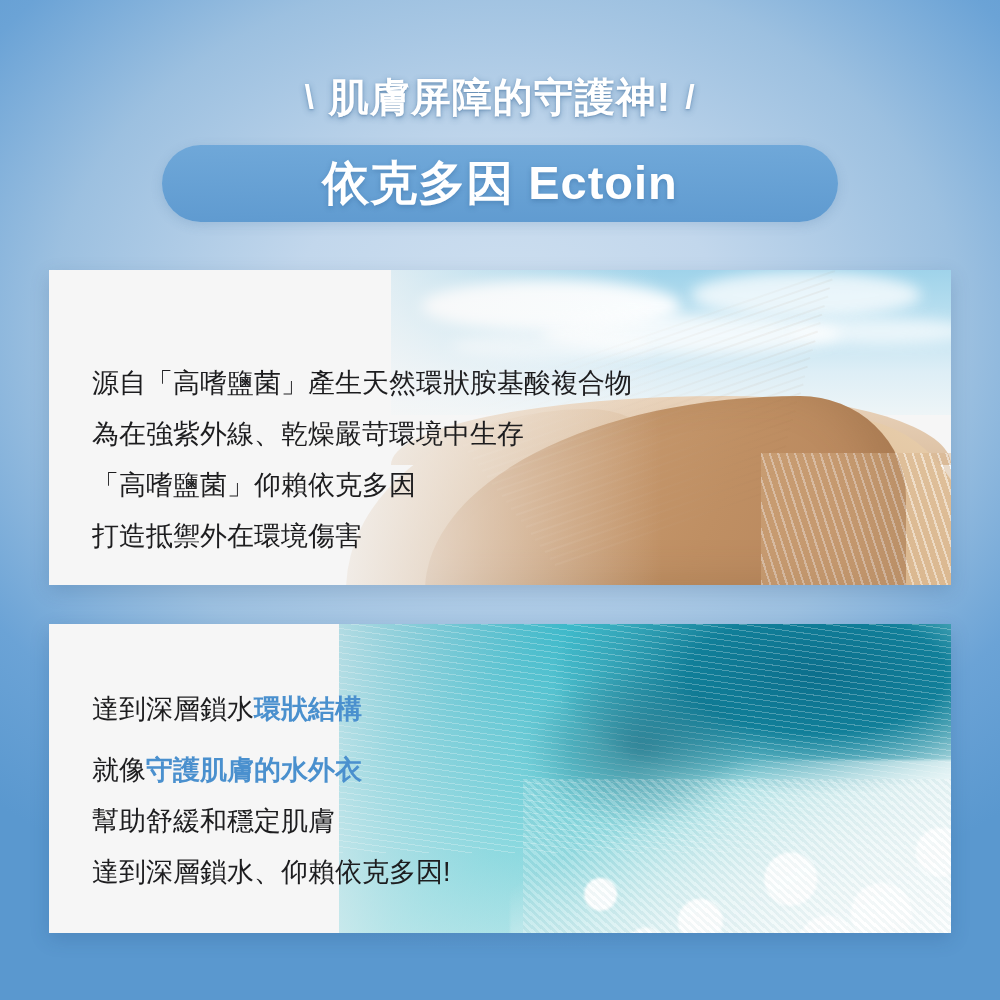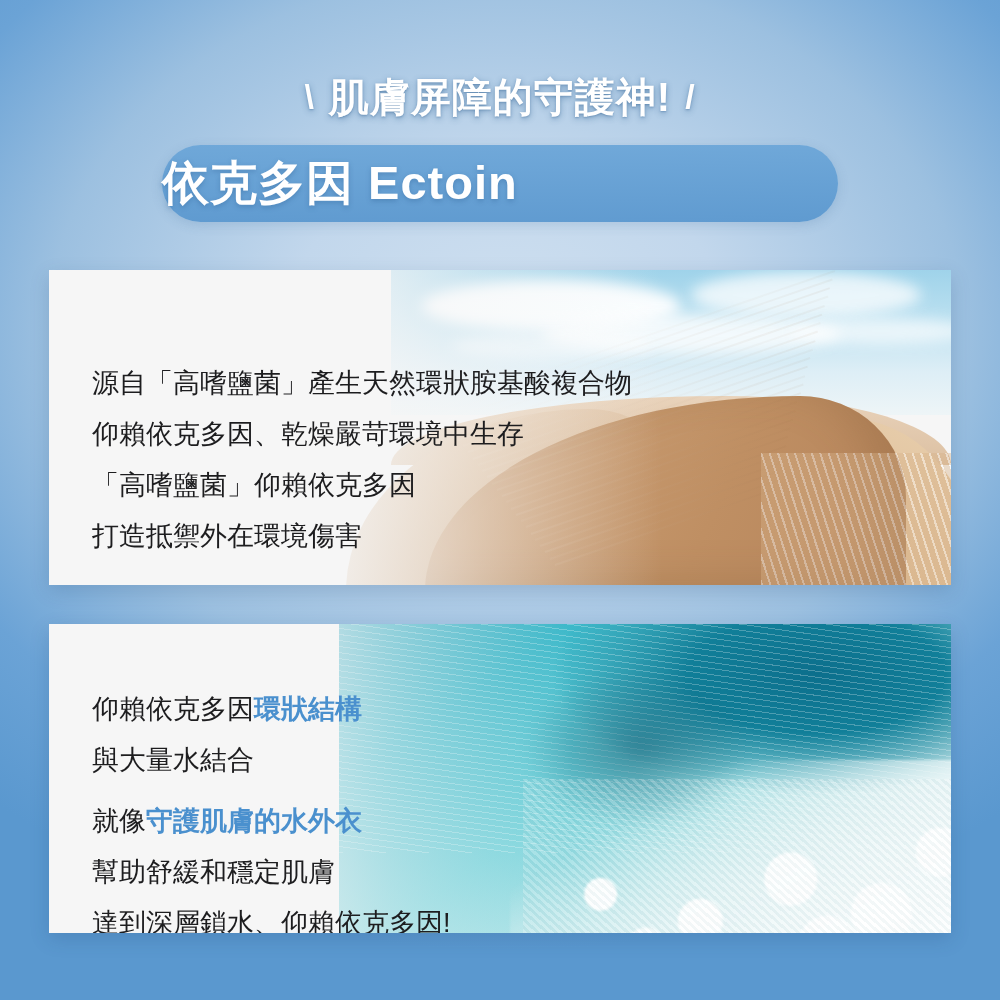--- a/index.html
+++ b/index.html
@@ -32,21 +32,21 @@
   }
   .headline .slash.l{transform:translateY(-3px) scaleX(1);}
 
   
   .pill{
     position:absolute;left:162px;top:145px;
     width:676px;height:77px;
     border-radius:44px;
     background:linear-gradient(180deg,rgba(108,166,216,.95) 0%,rgba(91,152,207,.95) 100%);
     box-shadow:0 3px 12px rgba(50,100,150,.18);
-    display:flex;align-items:center;justify-content:flex-start;
+    display:flex;align-items:center;justify-content:center;
   }
   .pill-text{
     font-size:47px;font-weight:bold;color:#ffffff;
     letter-spacing:1px;white-space:nowrap;
     text-shadow:0 2px 5px rgba(40,90,140,.35);
   }
 
   
   .panel{
     position:absolute;left:49px;width:902px;
@@ -214,37 +214,36 @@
           <div class="ridge" style="left: 24%; top: 76.4%; width: 52.8%; transform: rotate(-19deg); opacity: 0.28;"></div>
           <div class="ridge" style="left: 25%; top: 79.6%; width: 51.2%; transform: rotate(-19deg); opacity: 0.34;"></div>
           <div class="ridge" style="left: 26%; top: 82.8%; width: 49.6%; transform: rotate(-19deg); opacity: 0.22;"></div>
           <div class="ridge" style="left: 27%; top: 86%; width: 48%; transform: rotate(-19deg); opacity: 0.28;"></div>
         </div>
       <div class="ripples"></div>
     </div>
     <div class="desert-fade"></div>
     <div class="copy" id="copy-desert">
       <p>源自「高嗜鹽菌」產生天然環狀胺基酸複合物</p>
-      <p>仰賴依克多因、乾燥嚴苛環境中生存</p>
+      <p>為在強紫外線、乾燥嚴苛環境中生存</p>
       <p>「高嗜鹽菌」仰賴依克多因</p>
       <p>打造抵禦外在環境傷害</p>
     </div>
   </div>
 
   <div class="panel" id="panel-ocean">
     <div class="panel-art ocean-art">
       <div class="water"></div>
       <div class="water-ripple"></div>
       <div class="dark-patch"></div>
       <div class="salt"></div>
       <div class="salt-grit"></div>
     </div>
     <div class="ocean-fade"></div>
     <div class="copy" id="copy-ocean">
-      <p><span>仰賴依克多因</span><span class="accent">環狀結構</span></p>
-      <p><span>與大量水結合</span></p>
+      <p><span>達到深層鎖水</span><span class="accent">環狀結構</span></p>
       <p class="gap"><span>就像</span><span class="accent">守護肌膚的水外衣</span></p>
       <p><span>幫助舒緩和穩定肌膚</span></p>
       <p><span>達到深層鎖水、仰賴依克多因!</span></p>
     </div>
   </div>
 
 </div>
 
 </body></html>

